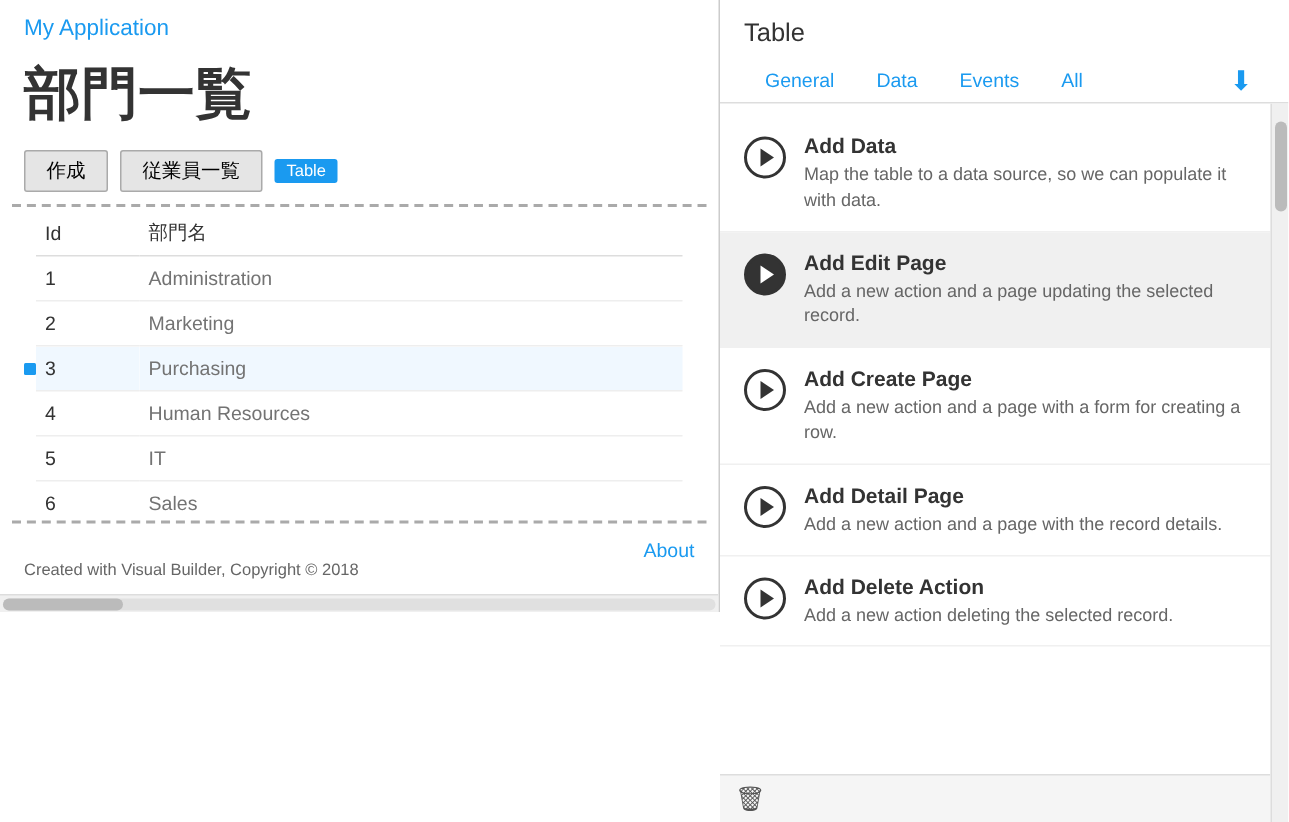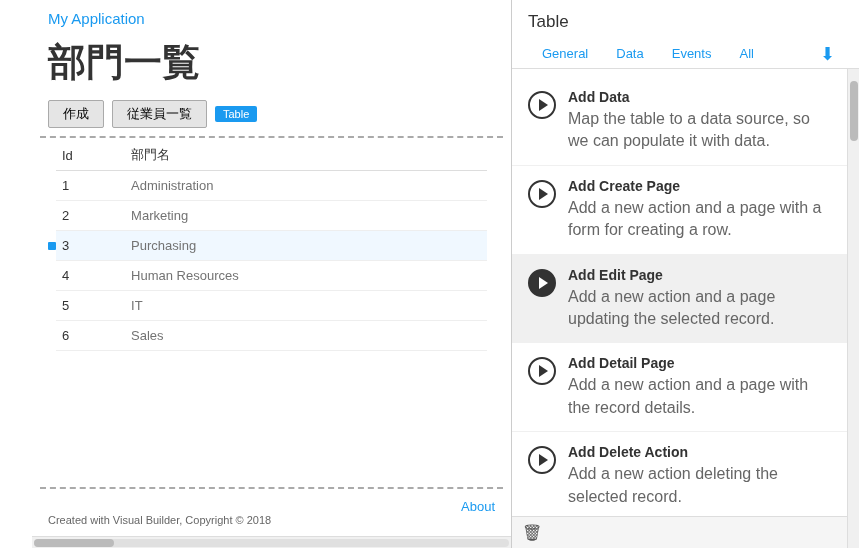--- a/index.html
+++ b/index.html
@@ -1,26 +1,25 @@
 <!DOCTYPE html>
 <html><head>
   <meta charset="utf-8">
   <style>
     * { box-sizing: border-box; margin: 0; padding: 0; }
     body { font-family: Arial, sans-serif; font-size: 13px; background: #fff; display: flex; flex-direction: row; width: 859px; height: 548px; overflow: hidden; }
 
     
     #left-panel {
       width: 480px;
-      height: 548px;
+      height: 408px;
       display: flex;
       flex-direction: column;
       border-right: 1px solid #ccc;
       position: relative;
-      margin-left: 32px;
     }
 
     #app-title {
       color: #1a9af0;
       font-size: 15px;
       padding: 10px 16px 6px 16px;
       font-weight: normal;
     }
 
     #page-title {
@@ -233,21 +232,21 @@
     .action-content { flex: 1; }
 
     .action-title {
       font-size: 14px;
       color: #333;
       font-weight: bold;
       margin-bottom: 3px;
     }
 
     .action-desc {
-      font-size: 16px;
+      font-size: 12px;
       color: #666;
       line-height: 1.4;
     }
 
     #right-panel-inner {
       display: flex;
       flex: 1;
       overflow: hidden;
     }
 
@@ -379,36 +378,36 @@
 
       <div class="action-item">
             <div class="play-btn">
               <div class="play-icon"></div>
             </div>
             <div class="action-content">
               <div class="action-title">Add Data</div>
               <div class="action-desc">Map the table to a data source, so we can populate it with data.</div>
             </div>
           </div>
+          <div class="action-item highlighted">
+            <div class="play-btn active">
+              <div class="play-icon"></div>
+            </div>
+            <div class="action-content">
+              <div class="action-title">Add Edit Page</div>
+              <div class="action-desc">Add a new action and a page updating the selected record.</div>
+            </div>
+          </div>
           <div class="action-item">
             <div class="play-btn">
               <div class="play-icon"></div>
             </div>
             <div class="action-content">
               <div class="action-title">Add Create Page</div>
               <div class="action-desc">Add a new action and a page with a form for creating a row.</div>
-            </div>
-          </div>
-          <div class="action-item highlighted">
-            <div class="play-btn active">
-              <div class="play-icon"></div>
-            </div>
-            <div class="action-content">
-              <div class="action-title">Add Edit Page</div>
-              <div class="action-desc">Add a new action and a page updating the selected record.</div>
             </div>
           </div>
           <div class="action-item">
             <div class="play-btn">
               <div class="play-icon"></div>
             </div>
             <div class="action-content">
               <div class="action-title">Add Detail Page</div>
               <div class="action-desc">Add a new action and a page with the record details.</div>
             </div>

